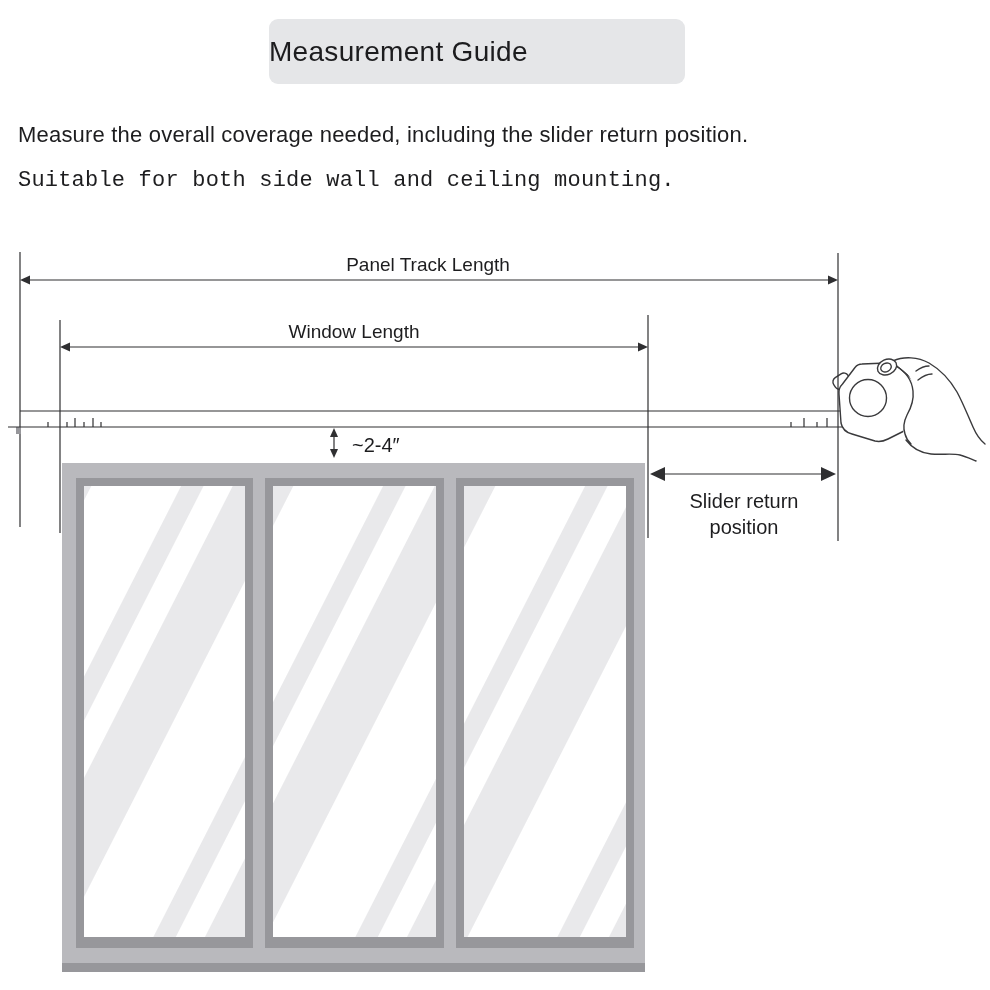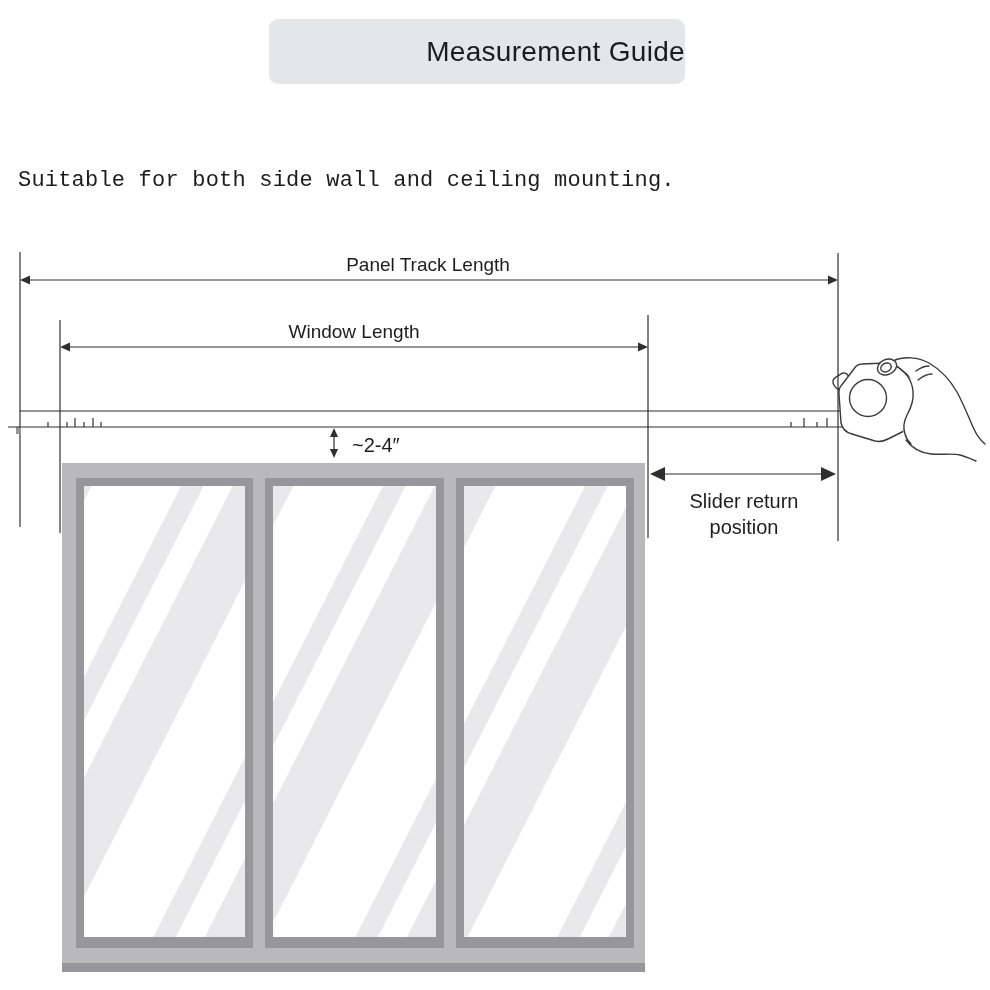--- a/index.html
+++ b/index.html
@@ -3,21 +3,21 @@
 <meta charset="utf-8">
 <style>
   html,body{margin:0;padding:0;background:#ffffff;}
   #canvas{
     position:relative;width:990px;height:990px;background:#ffffff;overflow:hidden;
     font-family:"Liberation Sans", sans-serif;color:#1d1d1f;
   }
   .title-pill{
     position:absolute;left:269px;top:19px;width:416px;height:65px;
     background:#e5e6e8;border-radius:9px;
-    display:flex;align-items:center;justify-content:flex-end;
+    display:flex;align-items:center;justify-content:flex-start;
     font-size:28px;letter-spacing:.3px;color:#1c1c1e;
   }
   .desc-line{position:absolute;left:18px;font-size:22px;letter-spacing:.2px;color:#1d1d1f;white-space:nowrap;}
   .desc-line.l1{top:122px;}
   .desc-line.l2{top:168px;font-family:Liberation Mono, monospace;}
   svg text{font-family:"Liberation Sans", sans-serif;fill:#1d1d1f;}
   .lbl{font-size:19px;}
   .lbl-sm{font-size:20px;}
   .thin{stroke:#2f2f31;stroke-width:1.2;fill:none;}
   .thin-fill{fill:#2f2f31;stroke:none;}
@@ -27,20 +27,21 @@
 </style>
 </head>
 <body>
 
 <div id="canvas">
 
   <div class="title-pill">
     <span>Measurement Guide</span>
   </div>
 
+  <div class="desc-line l1">Measure the overall coverage needed, including the slider return position.</div>
   <div class="desc-line l2">Suitable for both side wall and ceiling mounting.</div>
 
   <svg width="990" height="990" viewBox="0 0 990 990" style="position:absolute;left:0;top:0;">
     <defs>
       <pattern id="glassStripes" patternUnits="userSpaceOnUse" width="180" height="40" patternTransform="rotate(27)">
         <rect x="22" y="-10" width="20" height="60" fill="#e9e9eb"></rect>
         <rect x="68" y="-10" width="54" height="60" fill="#e9e9eb"></rect>
       </pattern>
     </defs>
 

